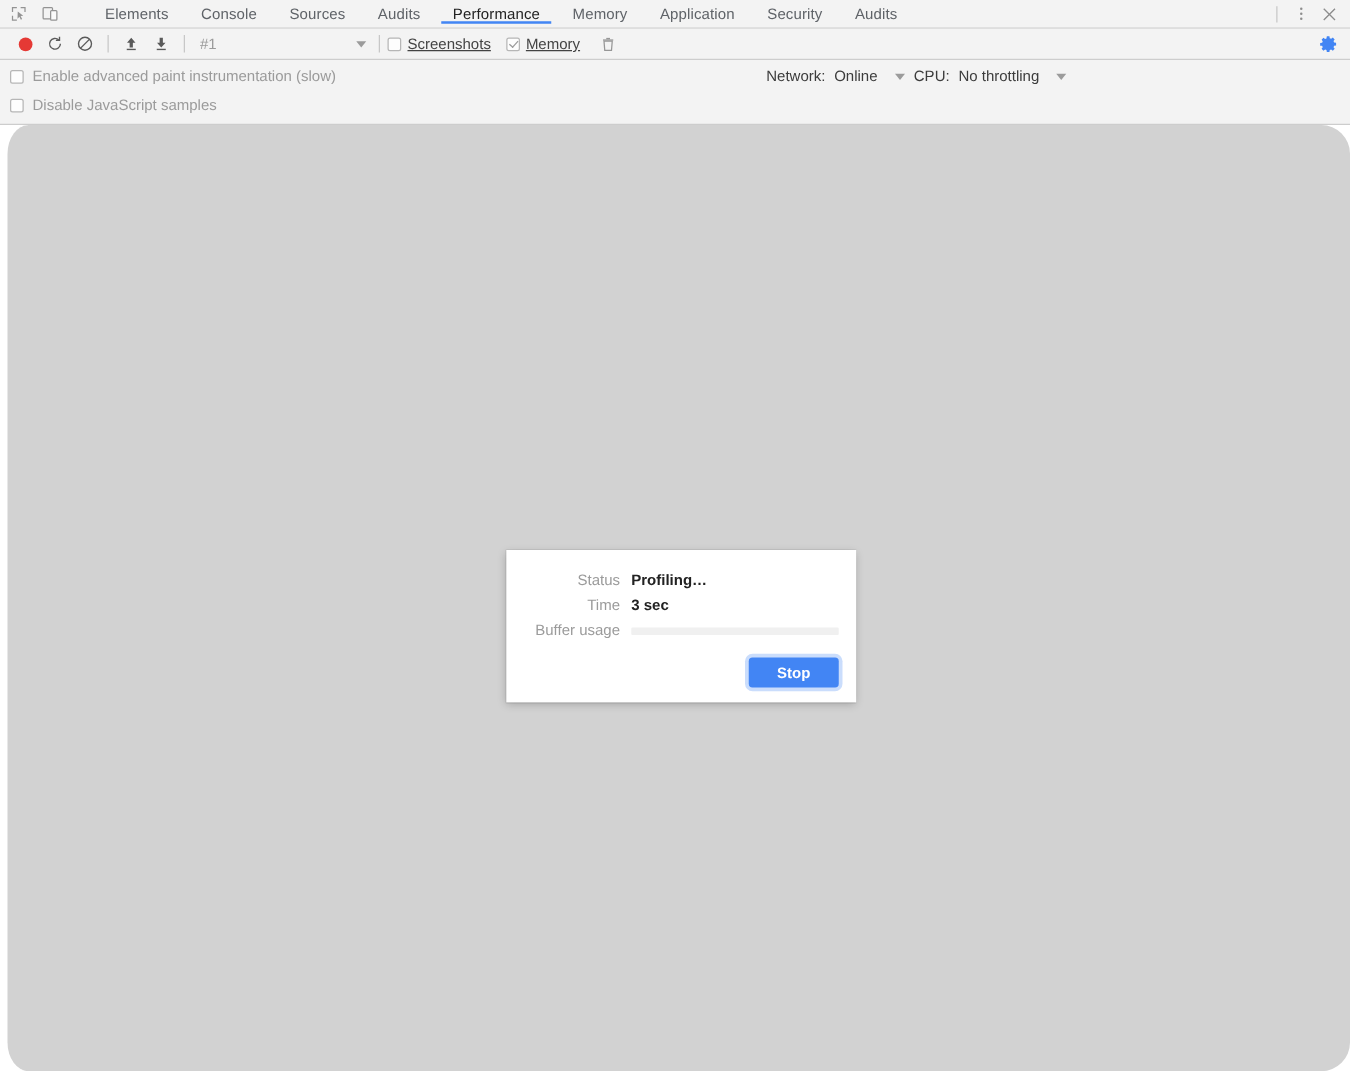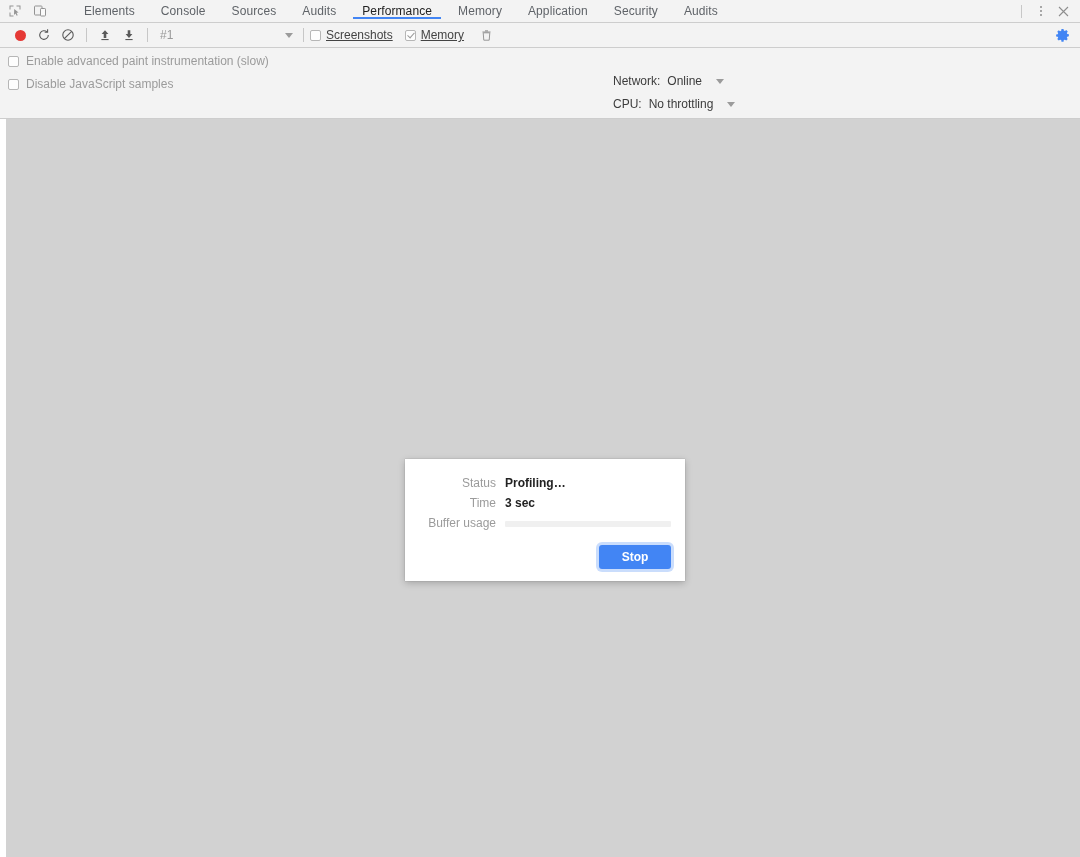--- a/index.html
+++ b/index.html
@@ -237,24 +237,23 @@
   .settings-row {
     display: flex;
     align-items: center;
     gap: 7px;
     height: 16px;
     font-size: 12px;
     color: #9b9b9b;
   }
   .settings-col-right {
     display: flex;
-    flex-direction: column;
+    flex-direction: row;
     gap: 7px;
     padding-left: 5px;
-    margin-top: 20px;
   }
   .sel-row {
     display: flex;
     align-items: center;
     height: 16px;
     font-size: 12px;
     color: #3c3c3c;
     gap: 7px;
   }
   .sel-row .sel-label { color: #3c3c3c; }
@@ -266,20 +265,21 @@
   .sel-box .caret { margin-left: 14px; }
 
   
   .main-area {
     position: relative;
     flex: 1;
     background: #d2d2d2;
     border-left: 6px solid #ffffff;
     box-sizing: border-box;
     overflow: hidden;
+    border-radius: 23px;
   }
 
   
   .status-dialog {
     position: absolute;
     left: 399px;
     top: 340px;
     width: 280px;
     background: #ffffff;
     box-shadow: 0 2px 7px rgba(0,0,0,.22), 0 0 1px rgba(0,0,0,.25);

